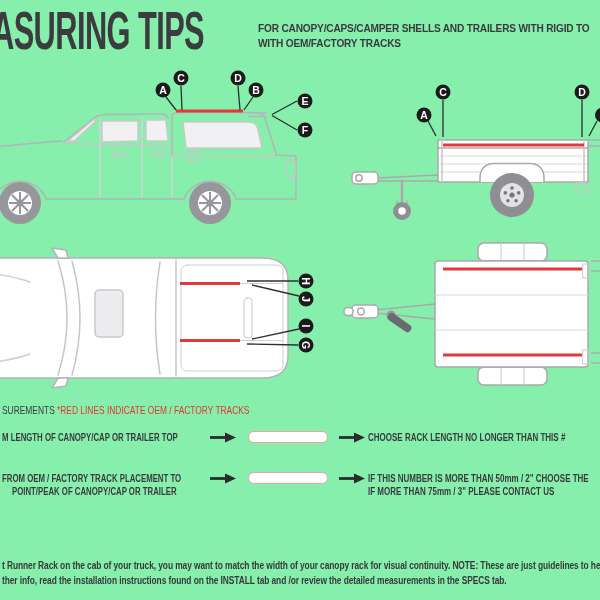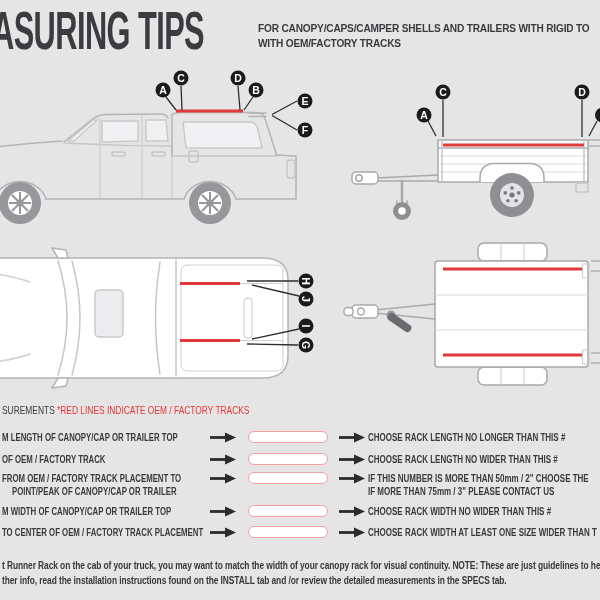--- a/index.html
+++ b/index.html
@@ -1,16 +1,16 @@
 <!DOCTYPE html>
 <html><head>
 <meta charset="utf-8">
 <style>
   html,body{margin:0;padding:0;background:#fff;}
-  .page{position:relative;width:600px;height:600px;background:#e5e5e5;overflow:hidden;
+  .page{position:relative;width:600px;height:600px;background:#86efac;overflow:hidden;
         font-family:"Liberation Sans",sans-serif;color:#3a3a3e;}
   .title{position:absolute;left:-8px;top:3px;font-size:54px;line-height:1;font-weight:bold;
          letter-spacing:-1px;white-space:nowrap;color:#3b3b40;
          transform:scaleX(0.57);transform-origin:0 0;}
   .subtitle{position:absolute;left:258px;top:21px;font-size:11px;font-weight:bold;line-height:15px;
             letter-spacing:-0.2px;white-space:nowrap;transform:scaleX(0.92);transform-origin:0 0;}
   .dia{position:absolute;}
   .meas-header{position:absolute;top:404px;left:0;height:14px;width:600px;font-size:10.5px;font-weight:normal;}
   .mh-dark{position:absolute;left:2px;top:0;white-space:nowrap;transform:scaleX(0.8);transform-origin:0 0;}
   .mh-red{position:absolute;left:57px;top:0;white-space:nowrap;color:#e83434;
@@ -306,74 +306,35 @@
         <polygon points="15,0.5 26,5.5 15,10.5" fill="#2b2b2e"></polygon>
       </svg>
     <div class="pill"></div>
     <svg class="arr a2" width="26" height="11">
         <line x1="0" y1="5.5" x2="16" y2="5.5" stroke="#2b2b2e" stroke-width="2.8"></line>
         <polygon points="15,0.5 26,5.5 15,10.5" fill="#2b2b2e"></polygon>
       </svg>
     <div class="mresult">CHOOSE RACK LENGTH NO LONGER THAN THIS #</div>
   </div>
 
-  <div class="mrow" style="top:453px">
-    <div class="mlabel">OF OEM / FACTORY TRACK</div>
-    <svg class="arr a1" width="26" height="11">
-        <line x1="0" y1="5.5" x2="16" y2="5.5" stroke="#2b2b2e" stroke-width="2.8"></line>
-        <polygon points="15,0.5 26,5.5 15,10.5" fill="#2b2b2e"></polygon>
-      </svg>
-    <div class="pill"></div>
-    <svg class="arr a2" width="26" height="11">
-        <line x1="0" y1="5.5" x2="16" y2="5.5" stroke="#2b2b2e" stroke-width="2.8"></line>
-        <polygon points="15,0.5 26,5.5 15,10.5" fill="#2b2b2e"></polygon>
-      </svg>
-    <div class="mresult">CHOOSE RACK LENGTH NO WIDER THAN THIS #</div>
-  </div>
 
   <div class="mrow" style="top:472px">
     <div class="mlabel">FROM OEM / FACTORY TRACK PLACEMENT TO</div>
     <div class="mlabel2">POINT/PEAK OF CANOPY/CAP OR TRAILER</div>
     <svg class="arr a1" width="26" height="11">
         <line x1="0" y1="5.5" x2="16" y2="5.5" stroke="#2b2b2e" stroke-width="2.8"></line>
         <polygon points="15,0.5 26,5.5 15,10.5" fill="#2b2b2e"></polygon>
       </svg>
     <div class="pill"></div>
     <svg class="arr a2" width="26" height="11">
         <line x1="0" y1="5.5" x2="16" y2="5.5" stroke="#2b2b2e" stroke-width="2.8"></line>
         <polygon points="15,0.5 26,5.5 15,10.5" fill="#2b2b2e"></polygon>
       </svg>
     <div class="mresult">IF THIS NUMBER IS MORE THAN 50mm / 2" CHOOSE THE</div>
     <div class="mresult2">IF MORE THAN 75mm / 3" PLEASE CONTACT US</div>
   </div>
 
-  <div class="mrow" style="top:505px">
-    <div class="mlabel">M  WIDTH OF CANOPY/CAP OR TRAILER TOP</div>
-    <svg class="arr a1" width="26" height="11">
-        <line x1="0" y1="5.5" x2="16" y2="5.5" stroke="#2b2b2e" stroke-width="2.8"></line>
-        <polygon points="15,0.5 26,5.5 15,10.5" fill="#2b2b2e"></polygon>
-      </svg>
-    <div class="pill"></div>
-    <svg class="arr a2" width="26" height="11">
-        <line x1="0" y1="5.5" x2="16" y2="5.5" stroke="#2b2b2e" stroke-width="2.8"></line>
-        <polygon points="15,0.5 26,5.5 15,10.5" fill="#2b2b2e"></polygon>
-      </svg>
-    <div class="mresult">CHOOSE RACK WIDTH NO WIDER THAN THIS #</div>
-  </div>
-
-  <div class="mrow" style="top:526px">
-    <div class="mlabel">TO CENTER OF OEM / FACTORY TRACK PLACEMENT</div>
-    <svg class="arr a1" width="26" height="11">
-        <line x1="0" y1="5.5" x2="16" y2="5.5" stroke="#2b2b2e" stroke-width="2.8"></line>
-        <polygon points="15,0.5 26,5.5 15,10.5" fill="#2b2b2e"></polygon>
-      </svg>
-    <div class="pill"></div>
-    <svg class="arr a2" width="26" height="11">
-        <line x1="0" y1="5.5" x2="16" y2="5.5" stroke="#2b2b2e" stroke-width="2.8"></line>
-        <polygon points="15,0.5 26,5.5 15,10.5" fill="#2b2b2e"></polygon>
-      </svg>
-    <div class="mresult">CHOOSE RACK WIDTH AT LEAST ONE SIZE WIDER THAN T</div>
-  </div>
+
 
   <div class="footer1">t Runner Rack on the cab of your truck, you may want to match the width of your canopy rack for visual continuity. NOTE: These are just guidelines to help you choo</div>
   <div class="footer2">ther info, read the installation instructions found on the INSTALL tab and /or review the detailed measurements in the SPECS tab.</div>
 
 </div>
 
 </body></html>

